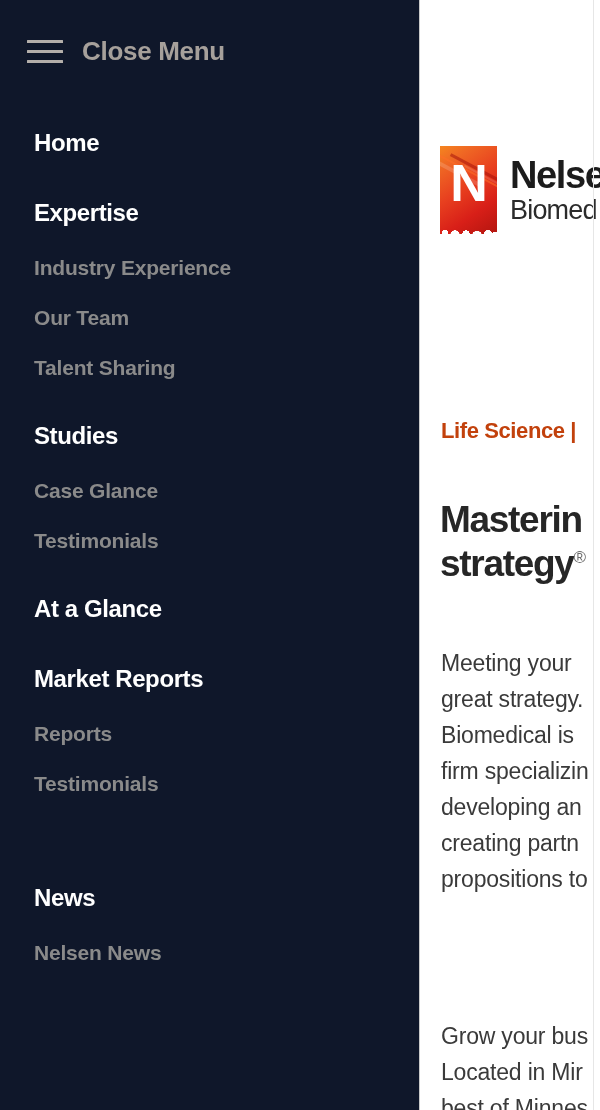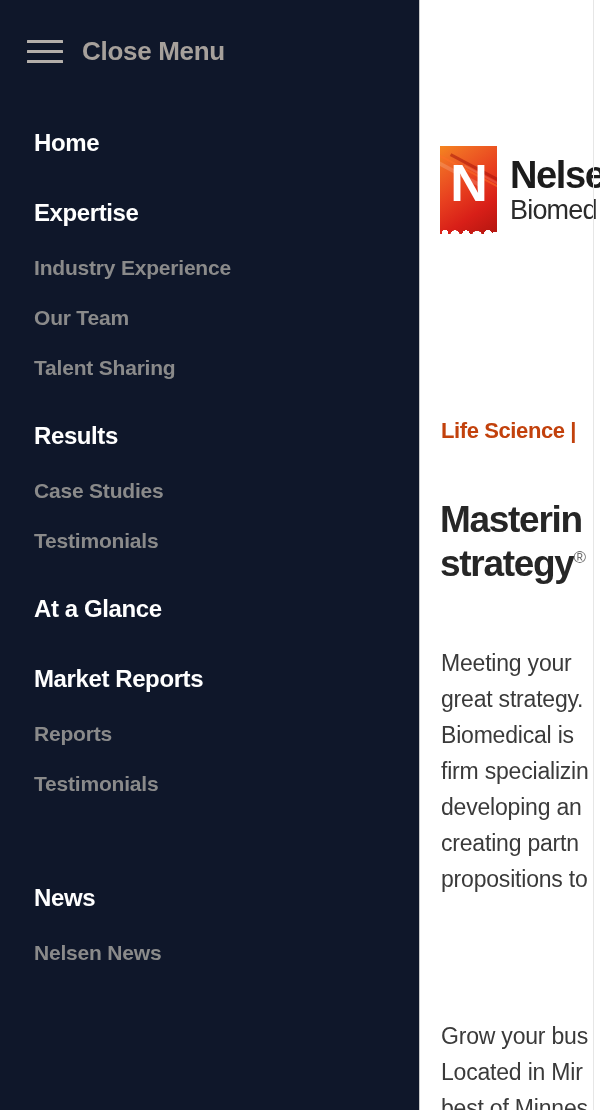--- a/index.html
+++ b/index.html
@@ -163,23 +163,23 @@
 
       <div class="nav-head">Expertise</div>
       <div class="gap-head-to-sub"></div>
       <div class="nav-sub">Industry Experience</div>
       <div class="gap-sub"></div>
       <div class="nav-sub">Our Team</div>
       <div class="gap-sub"></div>
       <div class="nav-sub">Talent Sharing</div>
       <div class="gap-group"></div>
 
-      <div class="nav-head">Results</div>
-      <div class="gap-head-to-sub"></div>
-      <div class="nav-sub">Case Studies</div>
+      <div class="nav-head">Studies</div>
+      <div class="gap-head-to-sub"></div>
+      <div class="nav-sub">Case Glance</div>
       <div class="gap-sub"></div>
       <div class="nav-sub">Testimonials</div>
       <div class="gap-group"></div>
 
       <div class="nav-head">At a Glance</div>
       <div class="gap-group"></div>
 
       <div class="nav-head">Market Reports</div>
       <div class="gap-head-to-sub"></div>
       <div class="nav-sub">Reports</div>

